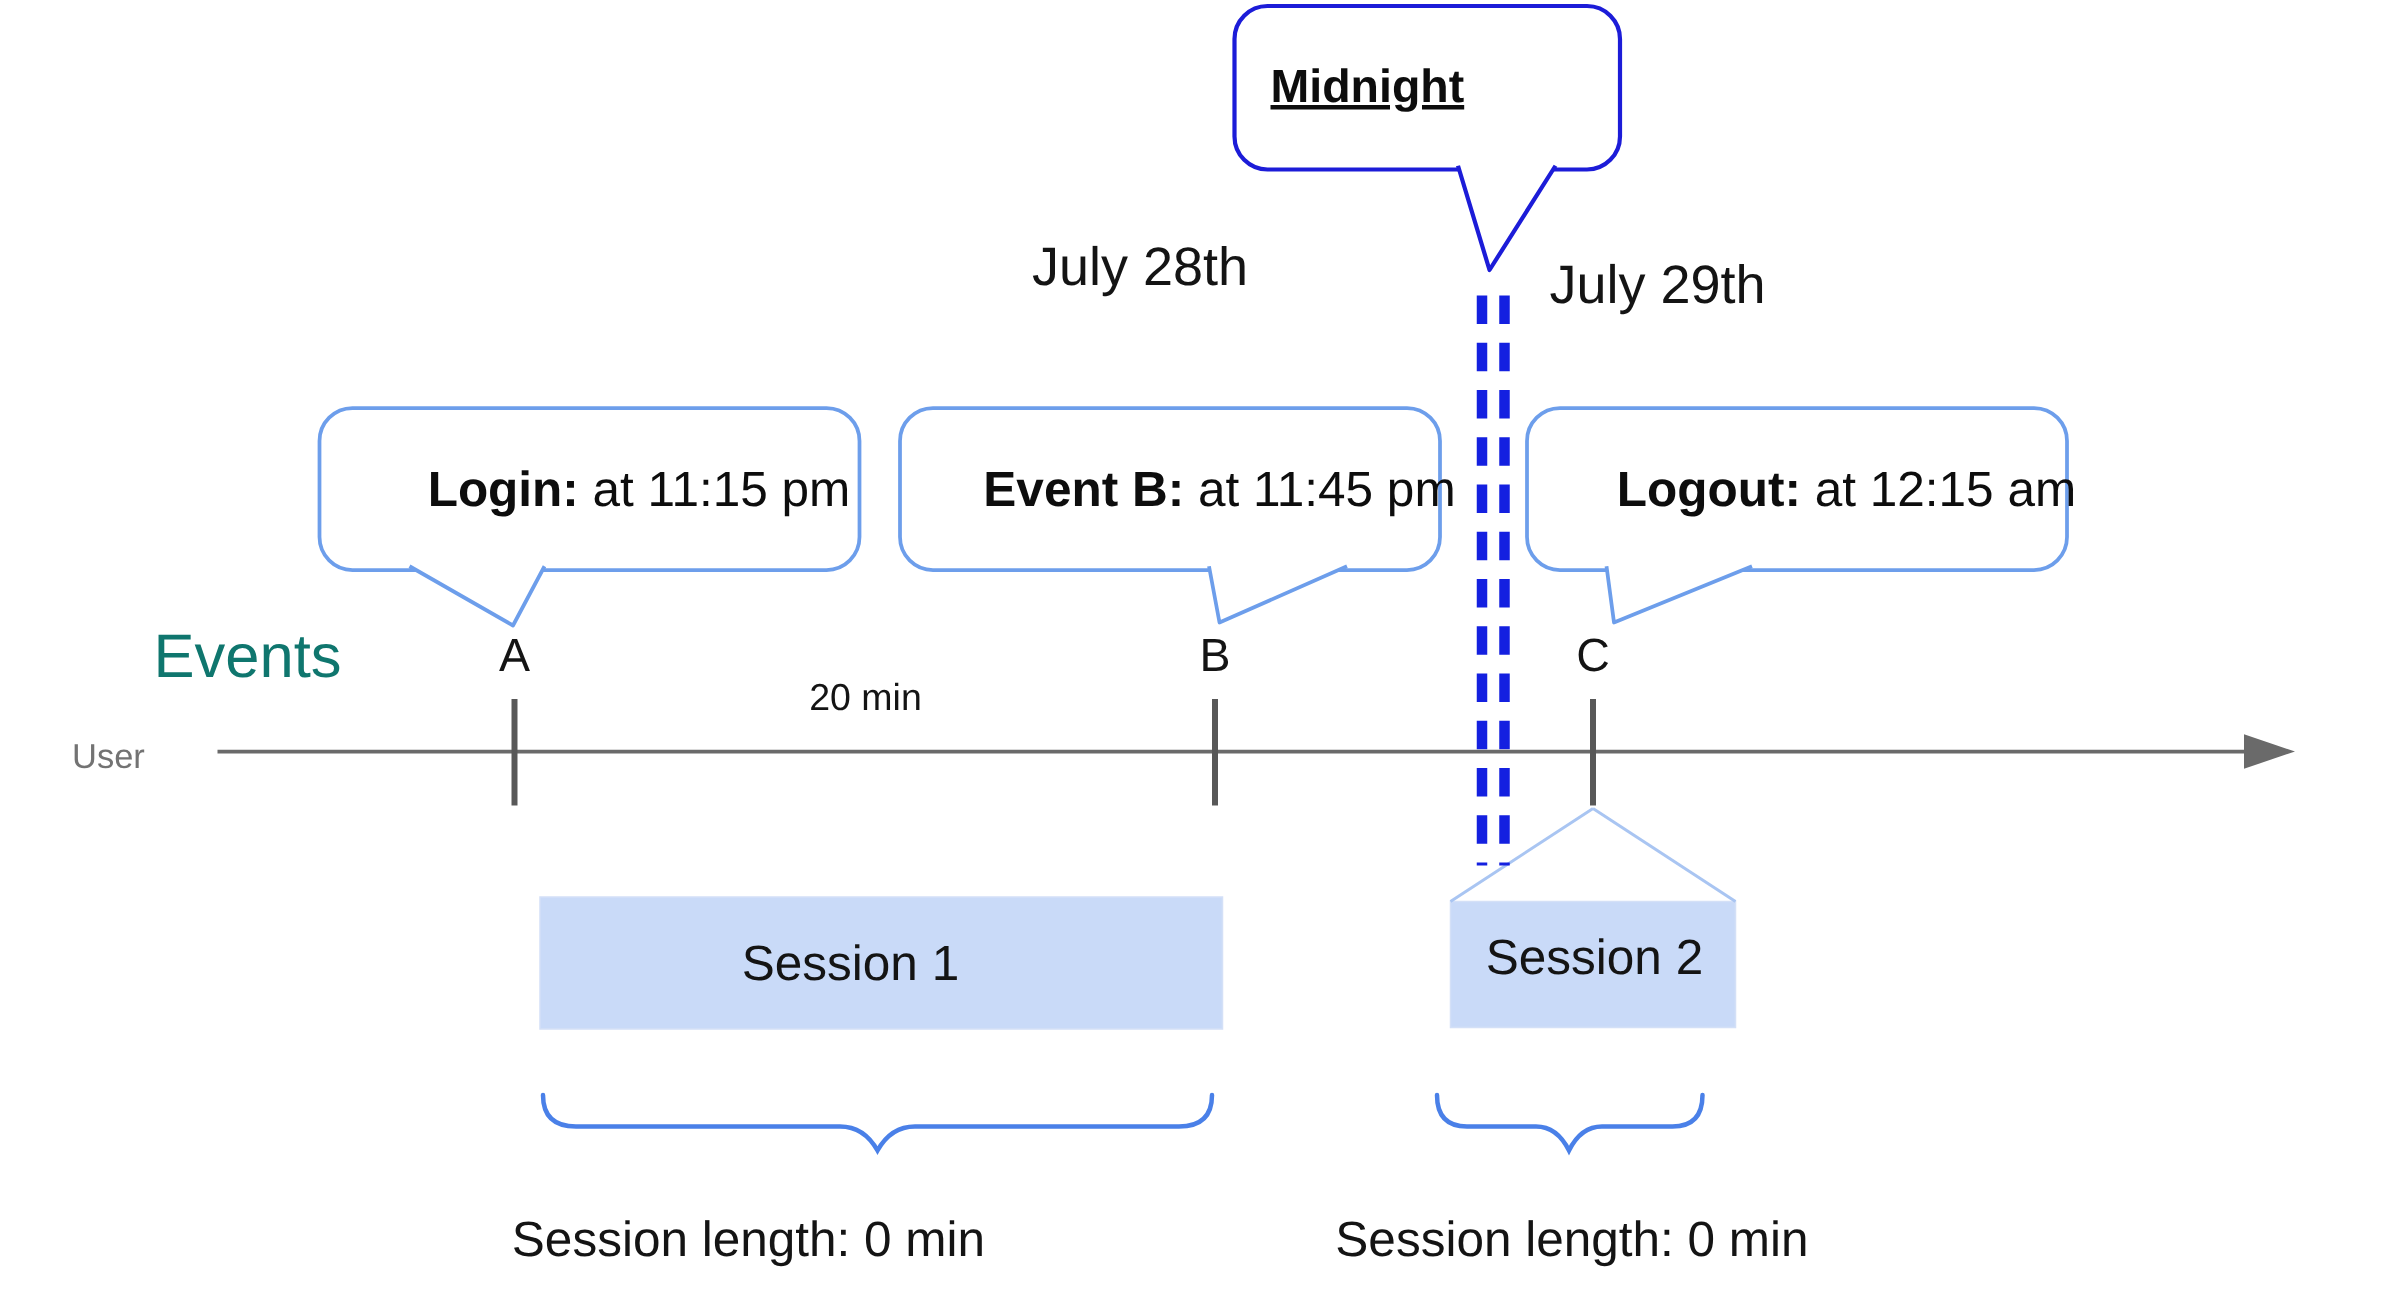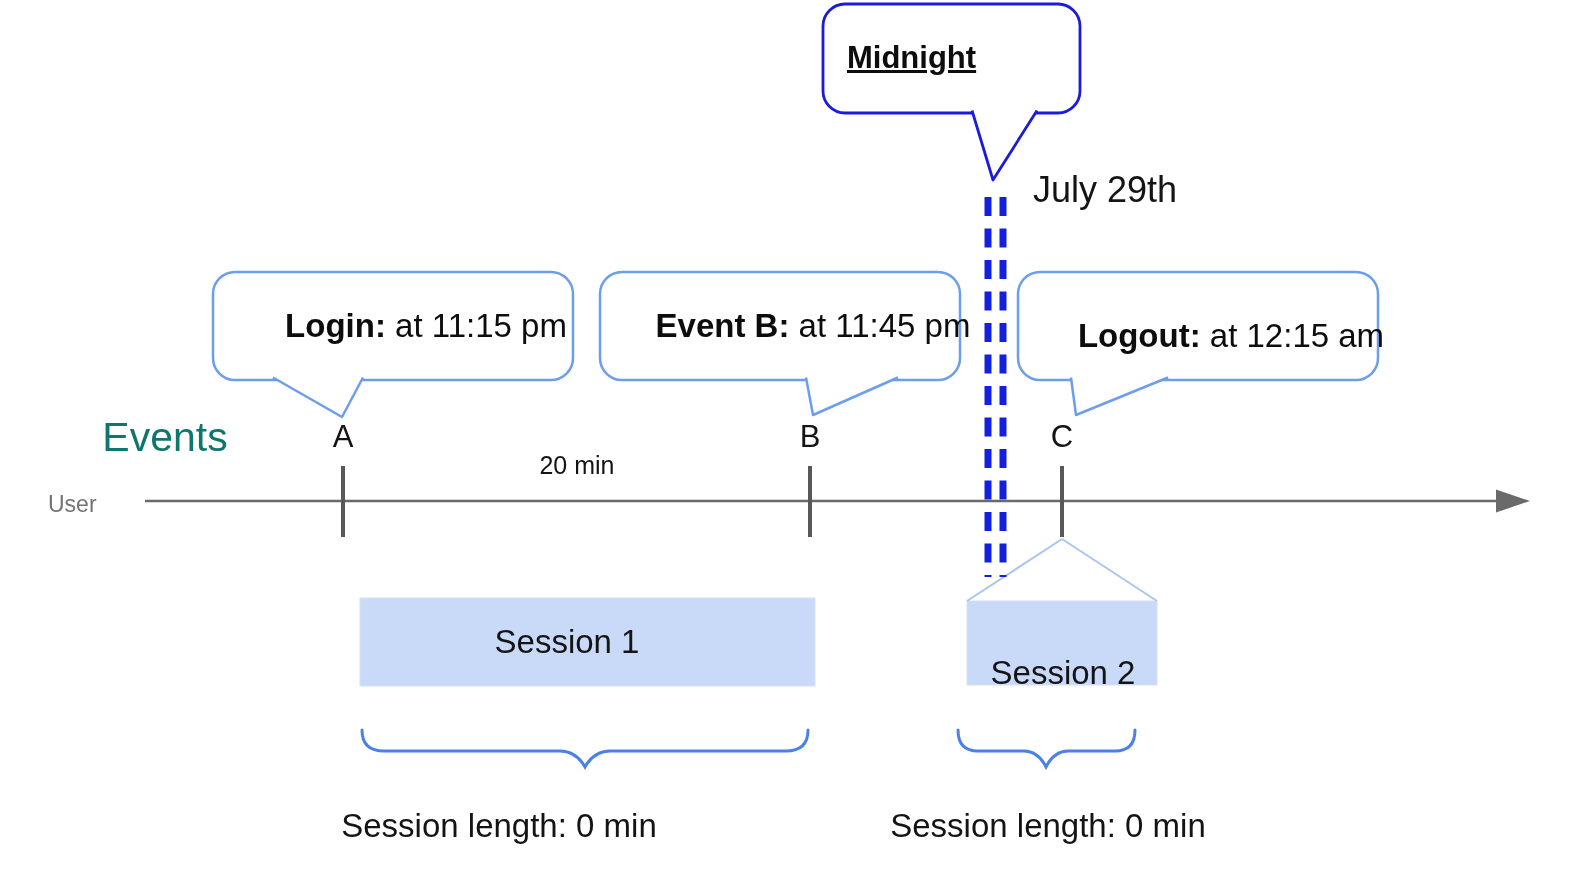--- a/index.html
+++ b/index.html
@@ -79,41 +79,42 @@
       <rect x="823" y="4" width="257" height="109" rx="22" fill="#ffffff" stroke="#1c1cd8" stroke-width="2.8"></rect>
       <path d="M972,110.5 L993,180 L1037,110.5" fill="#ffffff" stroke="#1c1cd8" stroke-width="2.8" stroke-linejoin="round"></path>
     </g>
 
     <path d="M362,730 Q362,751 384,751 L560,751 Q576,751 585,767 Q594,751 610,751 L786,751 Q808,751 808,730" fill="none" stroke="#4a80e8" stroke-width="3" stroke-linecap="round"></path>
     <path d="M958,730 Q958,751 978,751 L1024,751 Q1038,751 1046,767 Q1054,751 1068,751 L1115,751 Q1135,751 1135,730" fill="none" stroke="#4a80e8" stroke-width="3" stroke-linecap="round"></path>
   </svg>
 
   <div class="txt midnight-label" style="left:847px;top:38px;">Midnight</div>
 
+  <div class="txt date-label center" style="left:660px;top:158px;width:200px;">July 28th</div>
   <div class="txt date-label center" style="left:1005px;top:170px;width:200px;">July 29th</div>
 
   <div class="txt callout-text" style="left:213px;top:305px;width:360px;">
     <b>Login:</b><span> at 11:15 pm</span>
   </div>
   <div class="txt callout-text" style="left:600px;top:305px;width:360px;">
     <b>Event B:</b><span> at 11:45 pm</span>
   </div>
-  <div class="txt callout-text" style="left:1018px;top:315px;width:360px;">
+  <div class="txt callout-text" style="left:1018px;top:305px;width:360px;">
     <b>Logout:</b><span> at 12:15 am</span>
   </div>
 
   <div class="txt axis-label center" style="left:100px;top:421px;width:130px;">Events</div>
 
   <div class="txt mark-label center" style="left:313px;top:421px;width:60px;">A</div>
   <div class="txt mark-label center" style="left:780px;top:421px;width:60px;">B</div>
   <div class="txt mark-label center" style="left:1032px;top:421px;width:60px;">C</div>
 
   <div class="txt interval-label center" style="left:507px;top:452px;width:140px;">20 min</div>
 
   <div class="txt user-label" style="left:48px;top:487px;">User</div>
 
   <div class="txt session-label center" style="left:360px;top:622px;width:414px;">Session 1</div>
-  <div class="txt session-label center" style="left:967px;top:653px;width:192px;">Session 2</div>
+  <div class="txt session-label center" style="left:967px;top:618px;width:192px;">Session 2</div>
 
   <div class="txt length-label center" style="left:299px;top:806px;width:400px;">Session length: 0 min</div>
   <div class="txt length-label center" style="left:848px;top:806px;width:400px;">Session length: 0 min</div>
 
 </div>
 
 </body></html>

